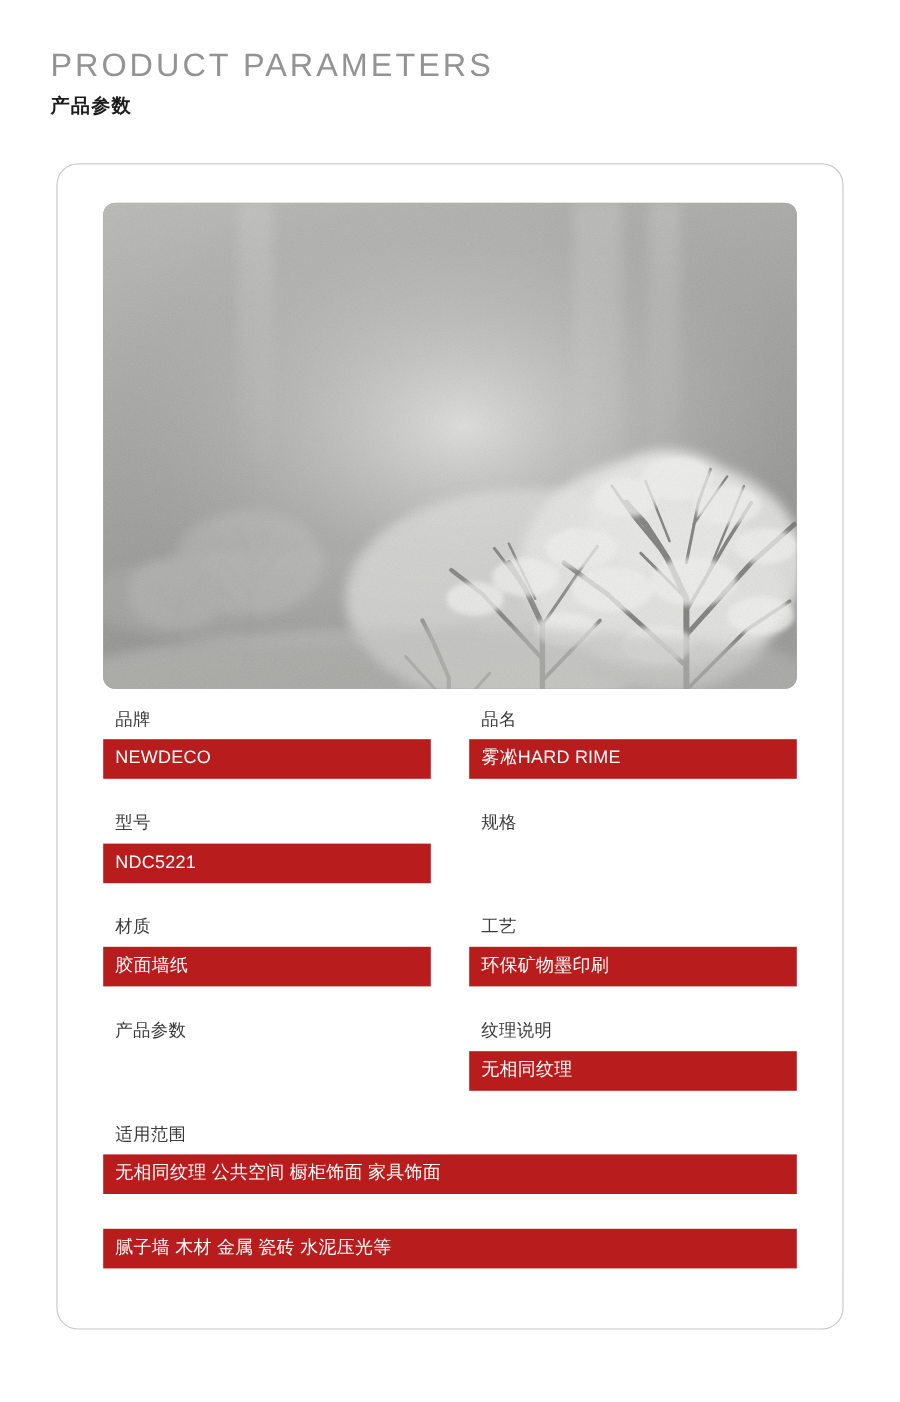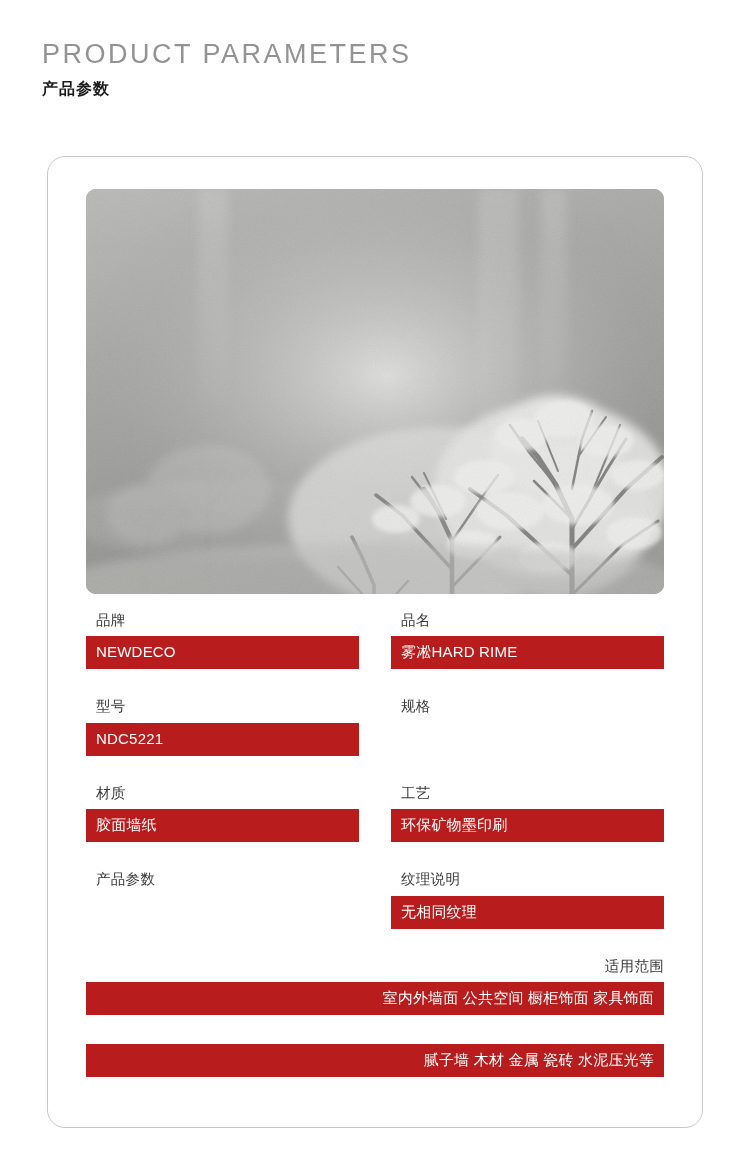--- a/index.html
+++ b/index.html
@@ -43,21 +43,21 @@
     color: #1c1c1c;
     letter-spacing: 1px;
     line-height: 1.2;
     white-space: nowrap;
   }
 
   
   .card {
     position: absolute;
     left: 47px;
-    top: 156px;
+    top: 136px;
     width: 656px;
     height: 972px;
     box-sizing: border-box;
     border: 1px solid #c9c9c9;
     border-radius: 18px;
     background: #fff;
   }
 
   
   .hero {
@@ -82,21 +82,21 @@
   .spec-row {
     display: flex;
     gap: 32px;
     margin-bottom: 29px;
   }
   .spec-row:last-child { margin-bottom: 0; }
   .spec-cell {
     flex: 1 1 0;
     min-width: 0;
   }
-  .spec-cell.full { flex: 1 1 100%; text-align: right; }
+  .spec-cell.full { flex: 1 1 100%; }
   .spec-label {
     font-size: 14.5px;
     color: #3a3a3a;
     margin-left: 10px;
     margin-bottom: 7px;
     letter-spacing: 0.3px;
     line-height: 1.2;
     white-space: nowrap;
   }
   .spec-value {
@@ -279,21 +279,21 @@
         </div>
         <div class="spec-cell">
           <div class="spec-label">纹理说明</div>
           <div class="spec-value">无相同纹理</div>
         </div>
       </div>
 
       <div class="spec-row">
         <div class="spec-cell full">
           <div class="spec-label">适用范围</div>
-          <div class="spec-value">室内外墙面 公共空间 橱柜饰面 家具饰面</div>
+          <div class="spec-value">无相同纹理 公共空间 橱柜饰面 家具饰面</div>
         </div>
       </div>
 
       <div class="spec-row">
         <div class="spec-cell full">
           <div class="spec-value">腻子墙 木材 金属 瓷砖 水泥压光等</div>
         </div>
       </div>
 
     </div>

